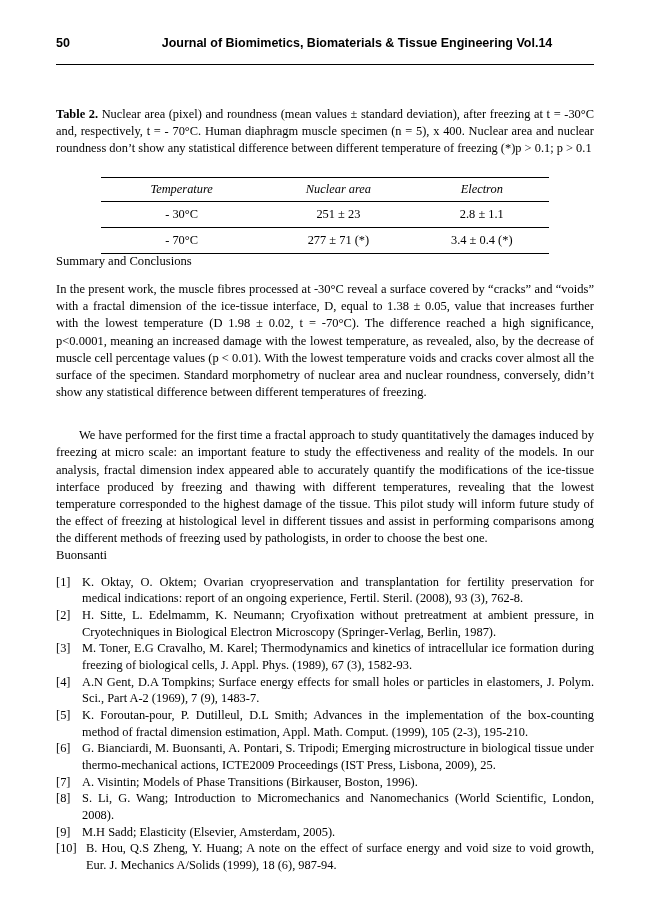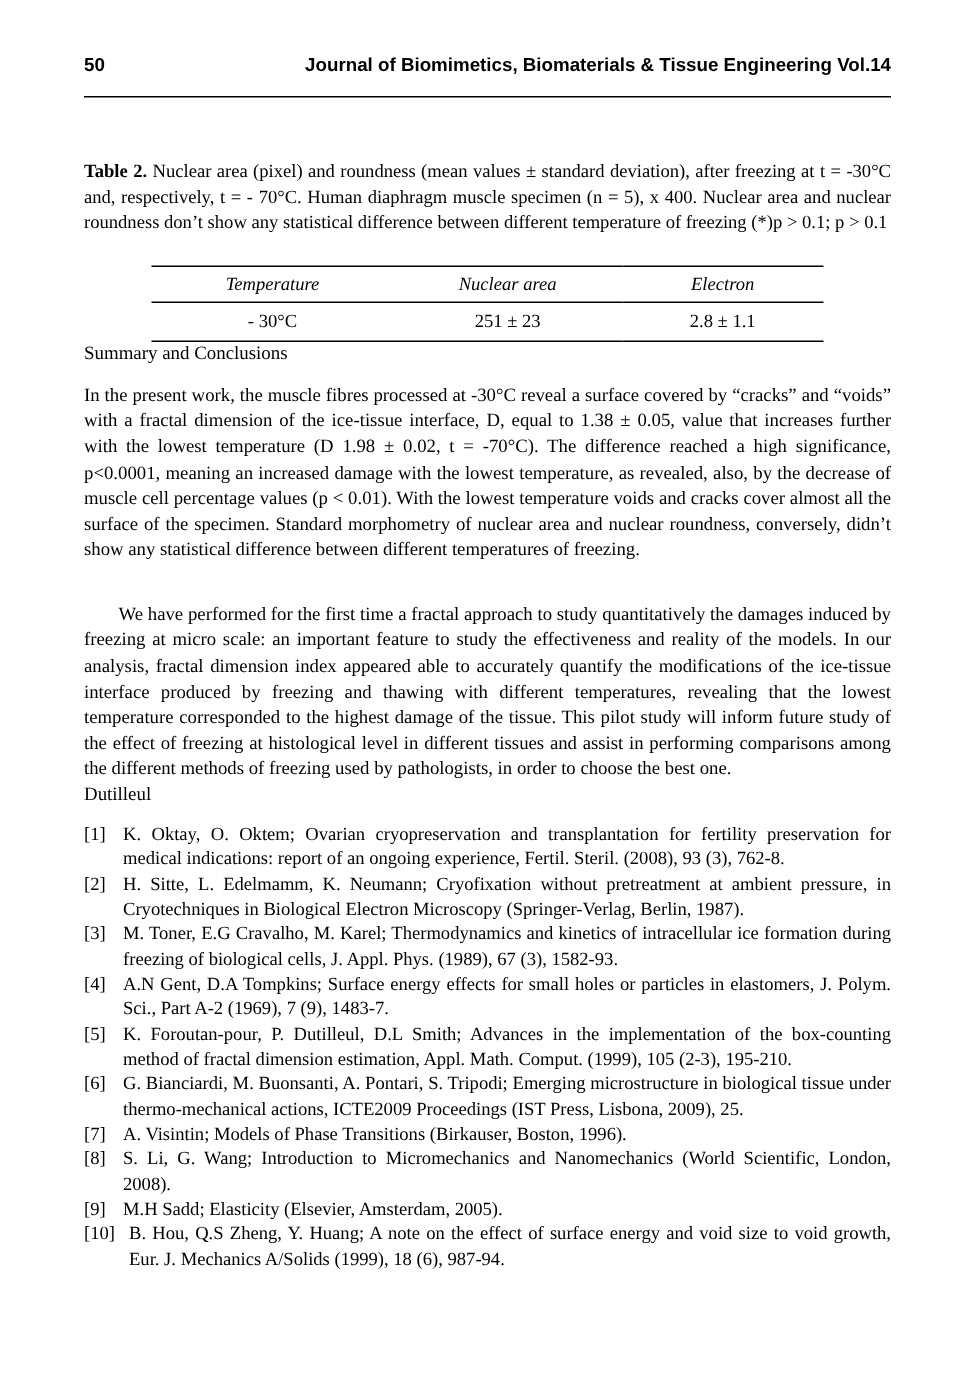--- a/index.html
+++ b/index.html
@@ -32,21 +32,21 @@
     font-family: "Liberation Sans", "DejaVu Sans", sans-serif;
     font-weight: bold;
     font-size: 12.5px;
   }
   .runhead-page {
     width: 64px;
     flex: 0 0 64px;
   }
   .runhead-title {
     flex: 1 1 auto;
-    text-align: right;
+    text-align: center;
   }
   .rule-head {
     border-top: 1.6px solid #000;
     width: 100%;
     margin-top: 2px;
   }
 
   
   .table-caption {
     font-size: 12.4px;
@@ -167,29 +167,34 @@
           <th>Nuclear area</th>
           <th>Electron</th>
         </tr>
       </thead>
       <tbody>
         <tr>
           <td>- 30°C</td>
           <td>251 ± 23</td>
           <td>2.8 ± 1.1</td>
         </tr>
+        <tr>
+          <td>- 70°C</td>
+          <td>277 ± 71 (*)</td>
+          <td>3.4 ± 0.4 (*)</td>
+        </tr>
       </tbody>
     </table>
   </div>
 
   <h2 class="section sec-summary">Summary and Conclusions</h2>
   <p class="body first">In the present work, the muscle fibres processed at -30°C reveal a surface covered by “cracks” and “voids” with a fractal dimension of the ice-tissue interface, D, equal to 1.38 ± 0.05, value that increases further with the lowest temperature (D 1.98 ± 0.02, t = -70°C).  The difference reached a high significance, p&lt;0.0001, meaning an increased damage with the lowest temperature, as revealed, also, by the decrease of muscle cell percentage values (p &lt; 0.01).  With the lowest temperature voids and cracks cover almost all the surface of the specimen.  Standard morphometry of nuclear area and nuclear roundness, conversely, didn’t show any statistical difference between different temperatures of freezing.</p>
   <p class="body indent">We have performed for the first time a fractal approach to study quantitatively the damages induced by freezing at micro scale: an important feature to study the effectiveness and reality of the models.  In our analysis, fractal dimension index appeared able to accurately quantify the modifications of the ice-tissue interface produced by freezing and thawing with different temperatures, revealing that the lowest temperature corresponded to the highest damage of the tissue.  This pilot study will inform future study of the effect of freezing at histological level in different tissues and assist in performing comparisons among the different methods of freezing used by pathologists, in order to choose the best one.</p>
 
-  <h2 class="section sec-references">Dutilleul</h2>
+  <h2 class="section sec-references">Buonsanti</h2>
   <ol class="reflist">
     <li><span class="refnum">[1]</span><span>K. Oktay, O. Oktem; Ovarian cryopreservation and transplantation for fertility preservation for medical indications: report of an ongoing experience, Fertil. Steril. (2008), 93 (3), 762-8.</span></li>
     <li><span class="refnum">[2]</span><span>H. Sitte, L. Edelmamm, K. Neumann; Cryofixation without pretreatment at ambient pressure, in Cryotechniques in Biological Electron Microscopy (Springer-Verlag, Berlin, 1987).</span></li>
     <li><span class="refnum">[3]</span><span>M. Toner, E.G Cravalho, M. Karel; Thermodynamics and kinetics of intracellular ice formation during freezing of biological cells, J. Appl. Phys. (1989), 67 (3), 1582-93.</span></li>
     <li><span class="refnum">[4]</span><span>A.N Gent, D.A Tompkins; Surface energy effects for small holes or particles in elastomers, J. Polym. Sci., Part A-2 (1969), 7 (9), 1483-7.</span></li>
     <li><span class="refnum">[5]</span><span>K. Foroutan-pour, P. Dutilleul, D.L Smith; Advances in the implementation of the box-counting method of fractal dimension estimation,  Appl. Math. Comput. (1999), 105 (2-3), 195-210.</span></li>
     <li><span class="refnum">[6]</span><span>G. Bianciardi, M. Buonsanti, A. Pontari, S. Tripodi; Emerging microstructure in biological tissue under thermo-mechanical actions, ICTE2009 Proceedings (IST Press, Lisbona, 2009), 25.</span></li>
     <li><span class="refnum">[7]</span><span>A. Visintin; Models of Phase Transitions (Birkauser, Boston, 1996).</span></li>
     <li><span class="refnum">[8]</span><span>S. Li, G. Wang; Introduction to Micromechanics and Nanomechanics (World Scientific, London, 2008).</span></li>
     <li><span class="refnum">[9]</span><span>M.H Sadd; Elasticity (Elsevier, Amsterdam, 2005).</span></li>

